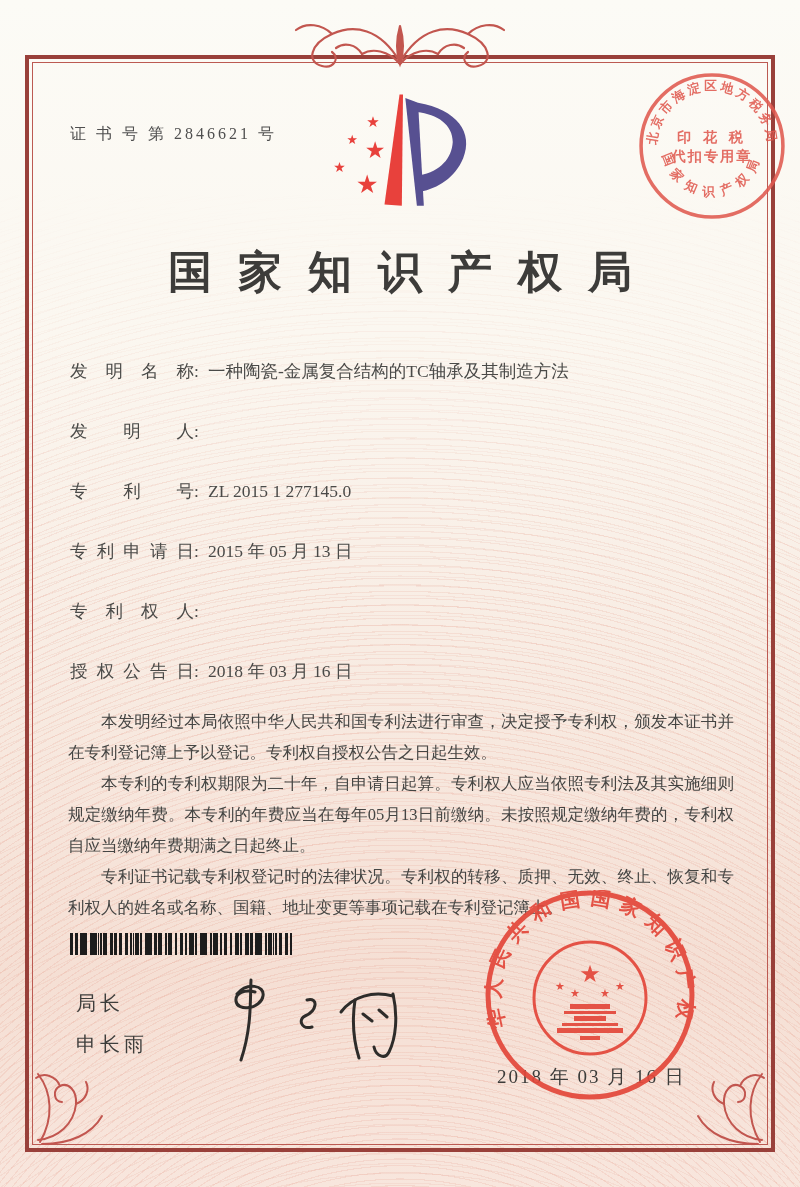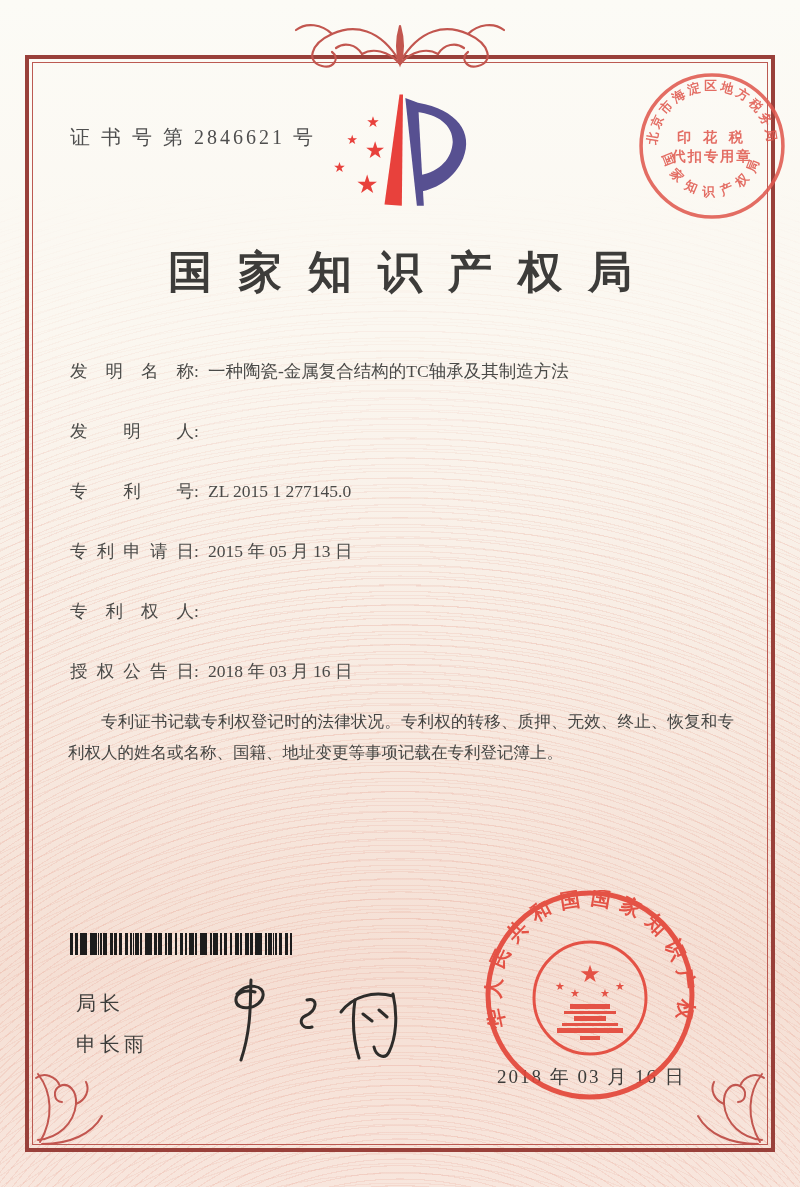--- a/index.html
+++ b/index.html
@@ -23,21 +23,21 @@
   .frame-outer{
     position:absolute;left:25px;top:55px;width:742px;height:1089px;
     border:4px solid #99403a;
   }
   .frame-inner{
     position:absolute;left:3px;top:3px;right:3px;bottom:3px;
     border:1px solid #bc5a52;
   }
   .cert-no{
     position:absolute;left:70px;top:124px;
-    font-size:20px;letter-spacing:3px;color:#4f4f4f;text-align:center;
+    font-size:16px;letter-spacing:3px;color:#4f4f4f;text-align:center;
   }
   .logo{position:absolute;left:287px;top:61px;width:232px;height:162px;}
   .tax-stamp{position:absolute;left:636px;top:70px;width:152px;height:152px;opacity:.88;}
   .title{
     position:absolute;left:0;top:243px;width:800px;
     text-align:center;font-size:44px;font-weight:bold;color:#3d3c3a;
     letter-spacing:26px;text-indent:26px;
   }
   .fields{position:absolute;left:70px;top:357px;width:662px;}
   .row{display:flex;align-items:flex-start;margin-bottom:31px;
@@ -174,20 +174,22 @@
       <span class="sep">:</span>
     </div>
     <div class="row">
       <span class="lbl">授权公告日</span>
       <span class="sep">:</span>
       <span class="val">2018 年 03 月 16 日</span>
     </div>
   </div>
 
   <div class="paras">
+    <p>本发明经过本局依照中华人民共和国专利法进行审查，决定授予专利权，颁发本证书并在专利登记簿上予以登记。专利权自授权公告之日起生效。</p>
+    <p>本专利的专利权期限为二十年，自申请日起算。专利权人应当依照专利法及其实施细则规定缴纳年费。本专利的年费应当在每年05月13日前缴纳。未按照规定缴纳年费的，专利权自应当缴纳年费期满之日起终止。</p>
     <p>专利证书记载专利权登记时的法律状况。专利权的转移、质押、无效、终止、恢复和专利权人的姓名或名称、国籍、地址变更等事项记载在专利登记簿上。</p>
   </div>
 
   <div class="barcode"></div>
 
   <div class="signer">
     <div>局长</div>
     <div>申长雨</div>
   </div>
 

